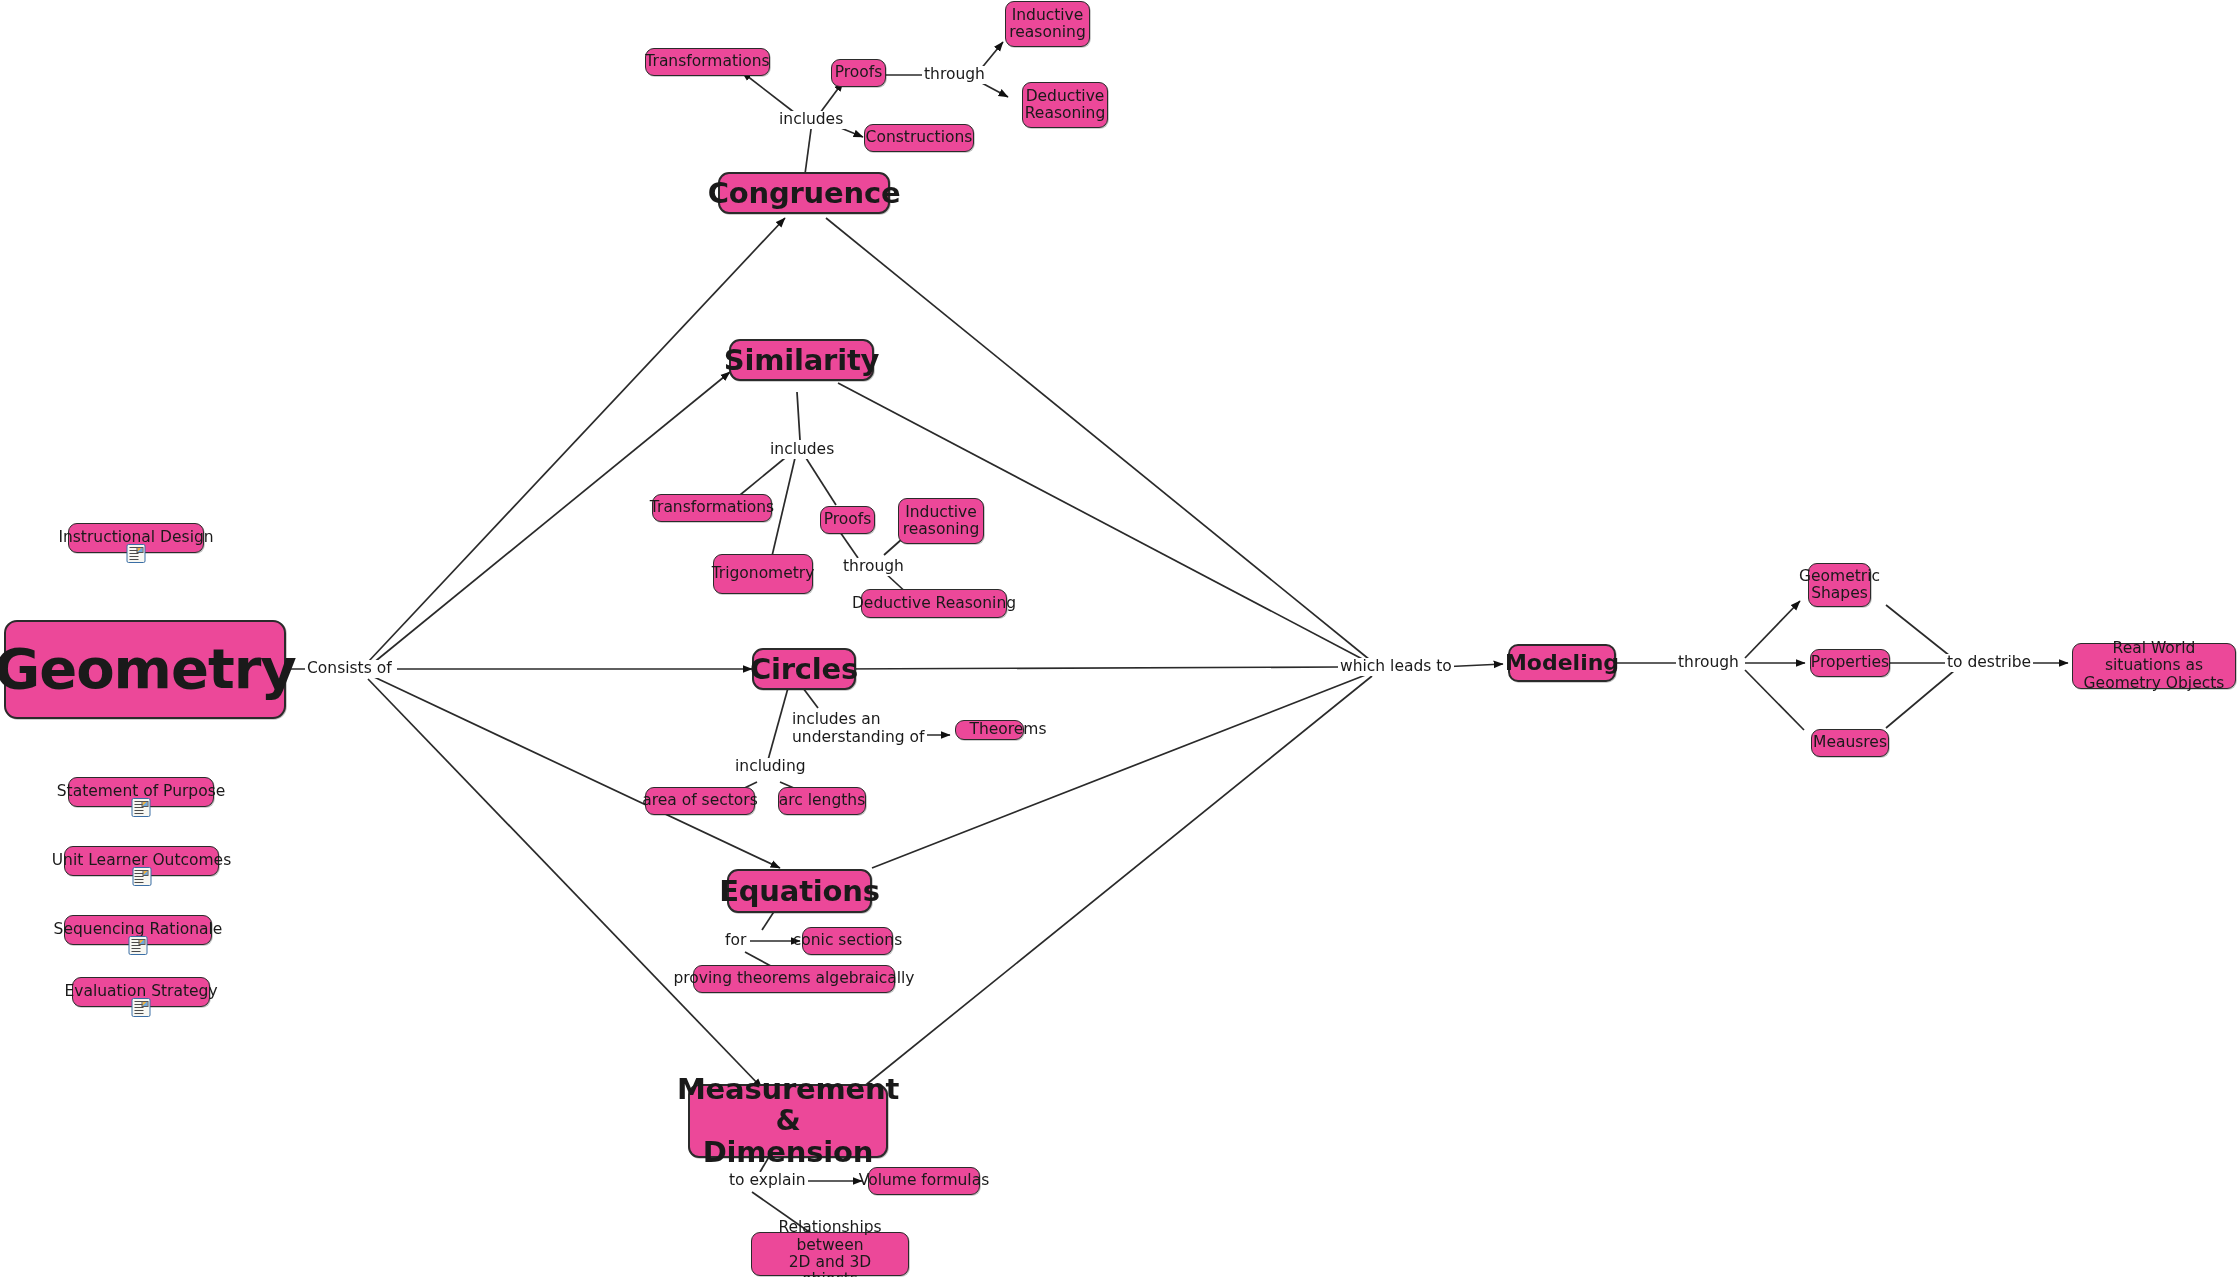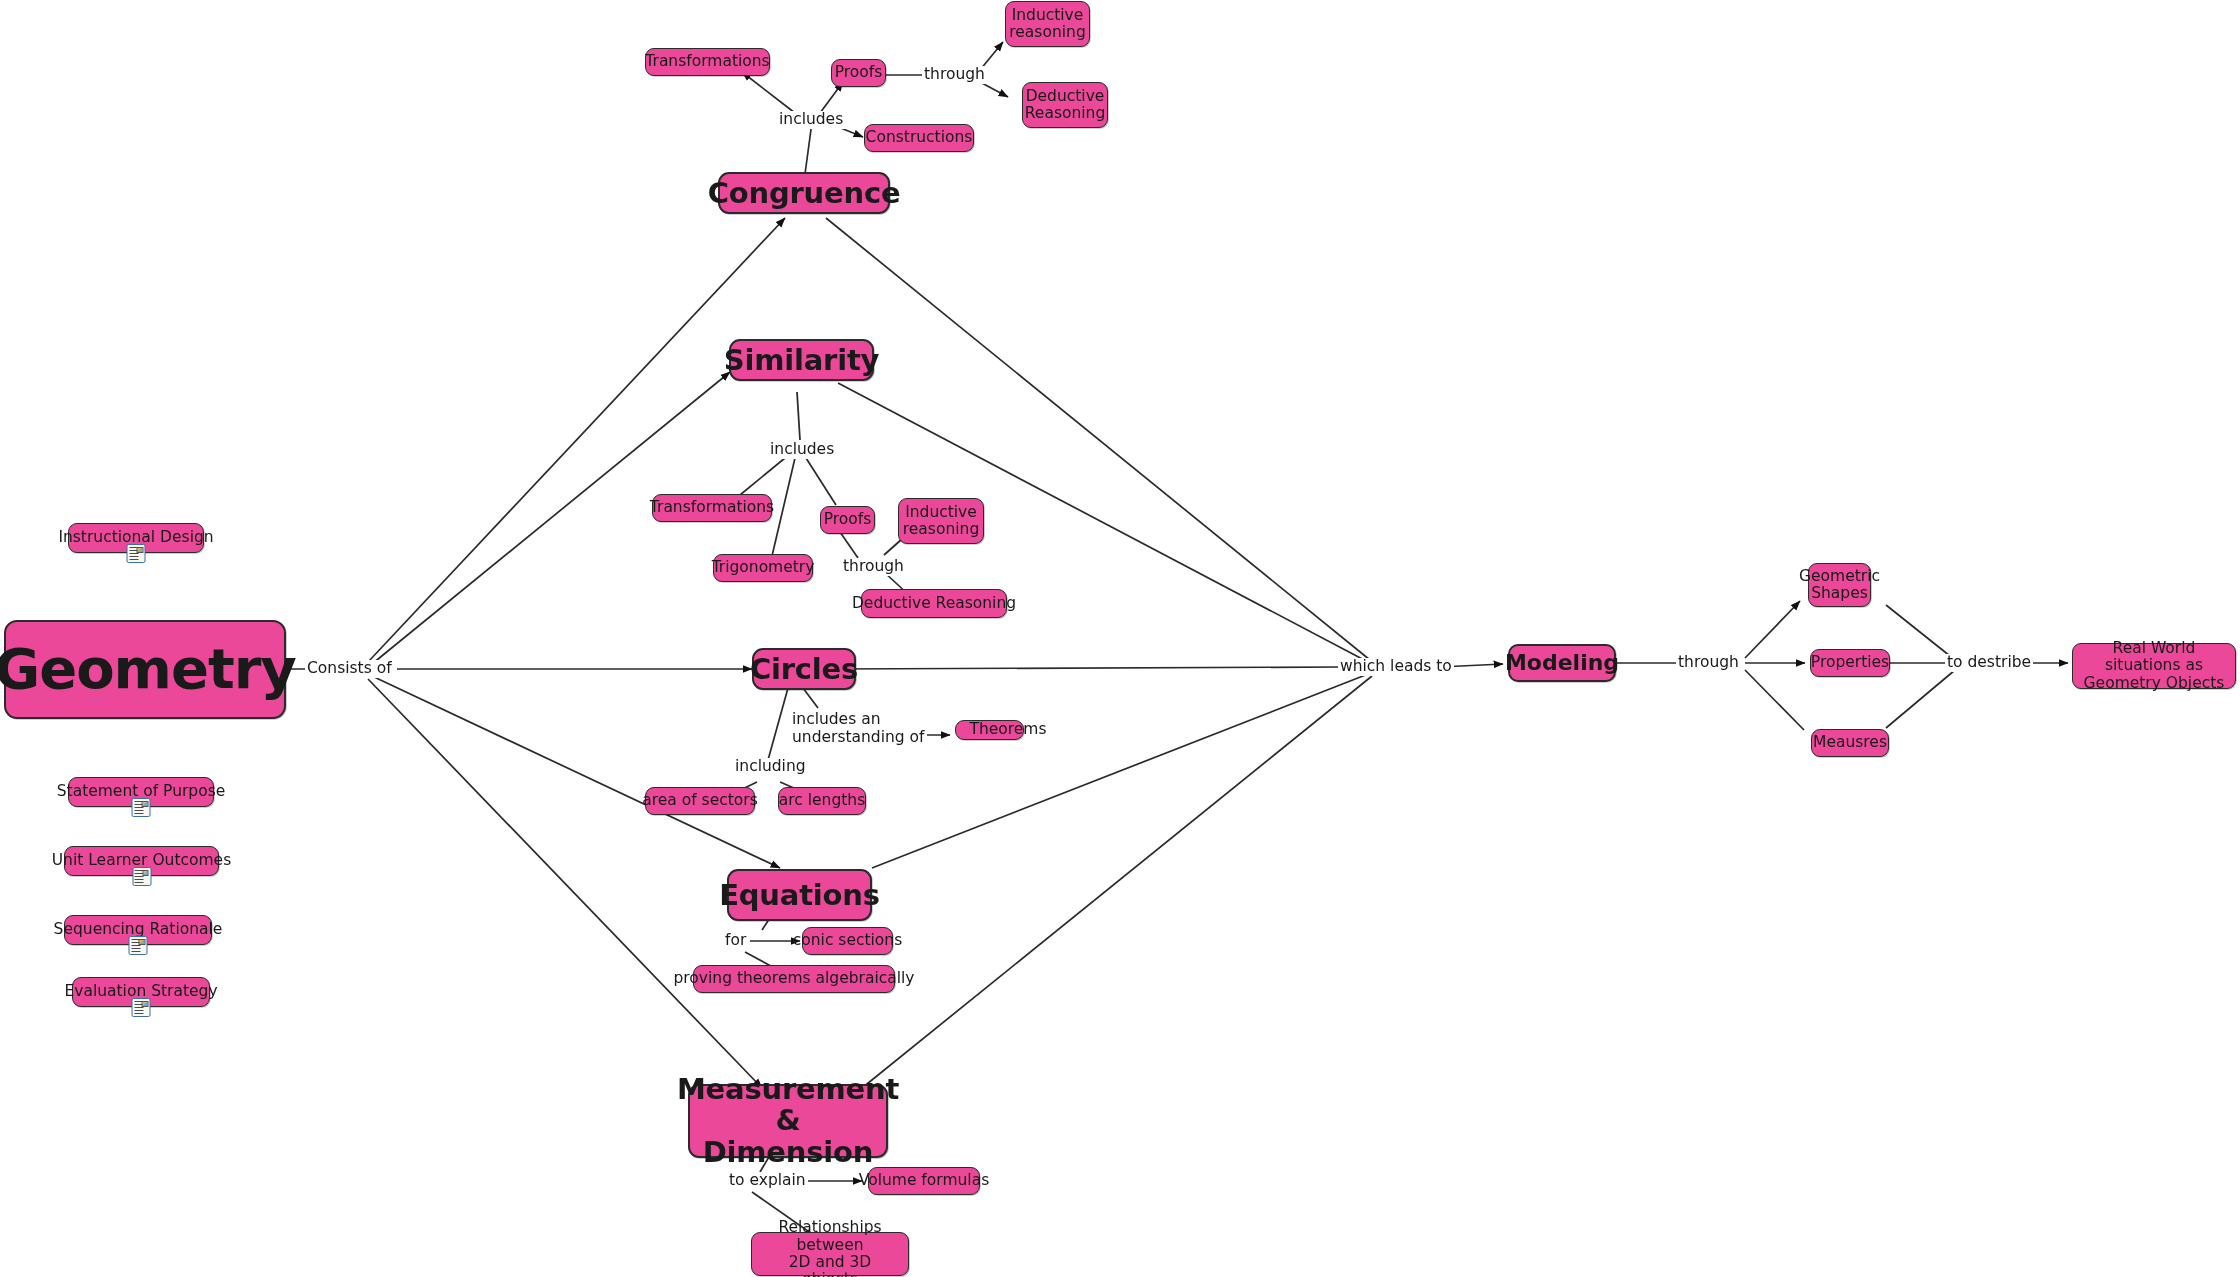--- a/index.html
+++ b/index.html
@@ -250,21 +250,21 @@
   <div class="node n-main" style="left:729px; top:339px; width:145px; height:42px;">
     <span>Similarity</span>
   </div>
 
   <div class="elabel" style="left:768px; top:441px;">includes</div>
 
   <div class="node n-small" style="left:652px; top:494px; width:120px; height:28px;">
     <span>Transformations</span>
   </div>
 
-  <div class="node n-small" style="left:713px; top:554px; width:100px; height:28px;">
+  <div class="node n-small" style="left:713px; top:554px; width:100px; height:40px;">
     <span>Trigonometry</span>
   </div>
 
   <div class="node n-small" style="left:820px; top:506px; width:55px; height:28px;">
     <span>Proofs</span>
   </div>
 
   <div class="elabel" style="left:841px; top:558px;">through</div>
 
   <div class="node n-small wrap" style="left:898px; top:498px; width:86px; height:46px;">
@@ -291,21 +291,21 @@
   <div class="elabel" style="left:733px; top:758px;">including</div>
 
   <div class="node n-small" style="left:645px; top:787px; width:110px; height:28px;">
     <span>area of sectors</span>
   </div>
 
   <div class="node n-small" style="left:778px; top:787px; width:88px; height:28px;">
     <span>arc lengths</span>
   </div>
 
-  <div class="node n-main" style="left:727px; top:869px; width:145px; height:52px;">
+  <div class="node n-main" style="left:727px; top:869px; width:145px; height:44px;">
     <span>Equations</span>
   </div>
 
   <div class="elabel" style="left:723px; top:932px;">for</div>
 
   <div class="node n-small" style="left:802px; top:927px; width:91px; height:28px;">
     <span>conic sections</span>
   </div>
 
   <div class="node n-small" style="left:693px; top:965px; width:202px; height:28px;">

